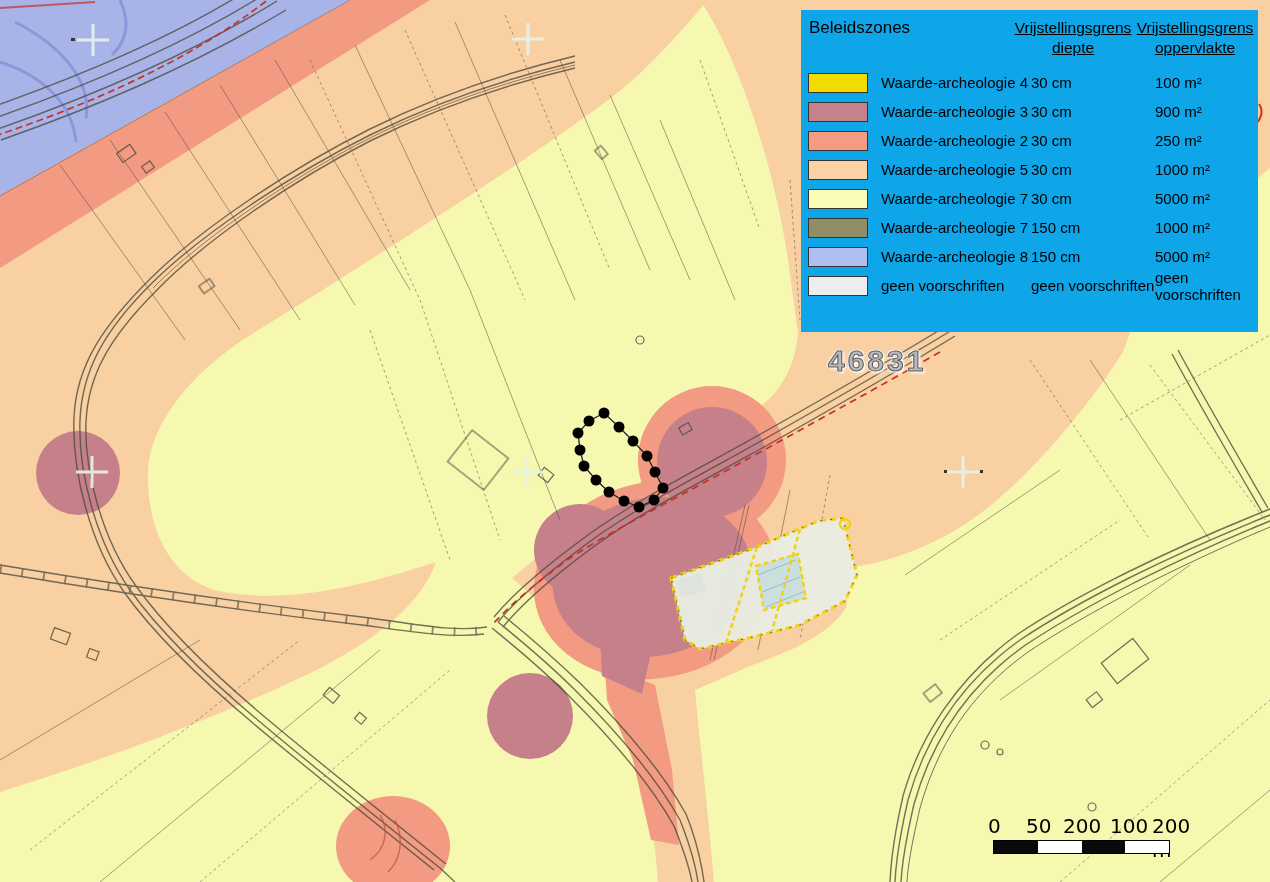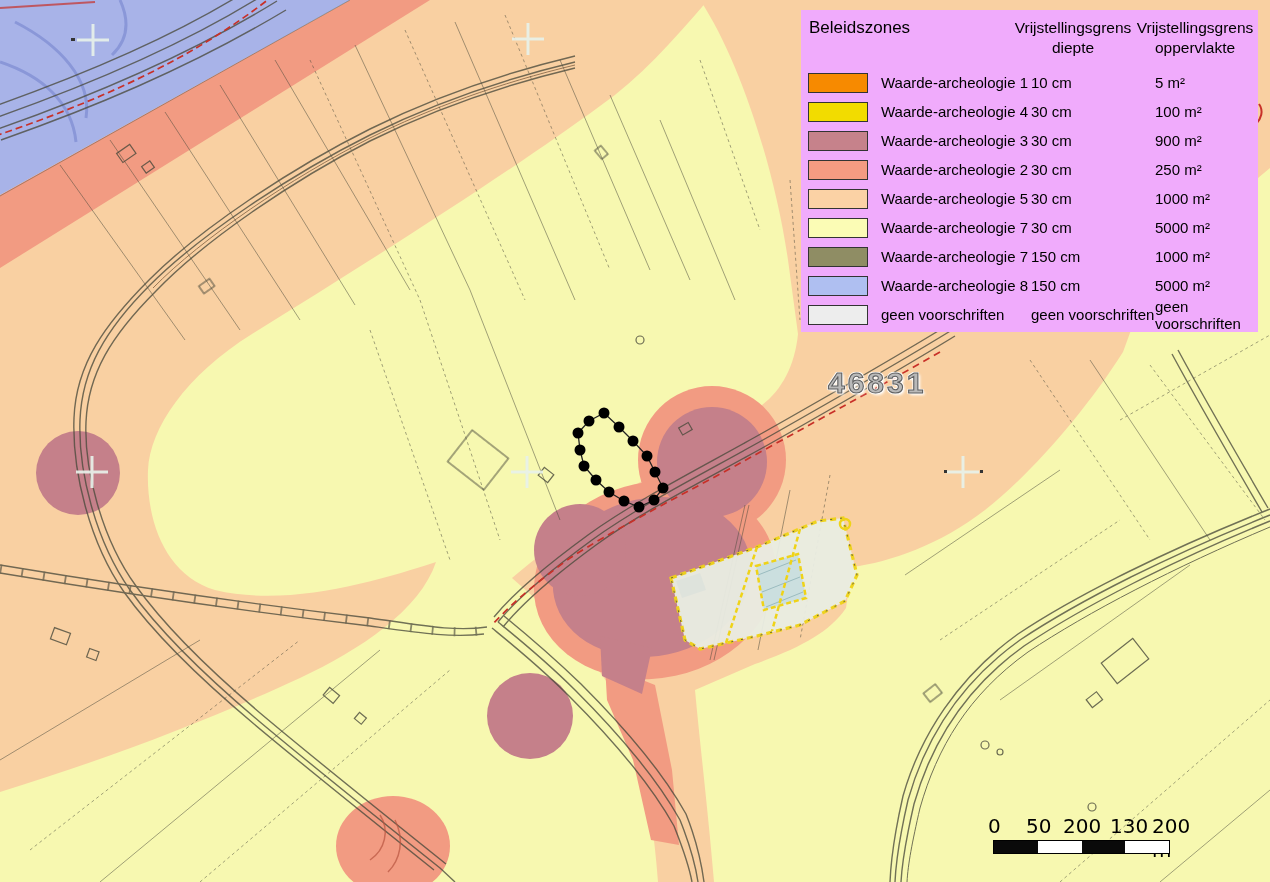--- a/index.html
+++ b/index.html
@@ -1,34 +1,34 @@
 <!DOCTYPE html>
 <html style="--z3: #C5808A; --z4: #F29B82; --z5: #F9D0A2; --z6: #F7F8B0; --z8: #A8B3E8; --lines: #4A4A3C; --red: #C83028; --plan_fill: #E9EEE3; --plan_border: #EFD318; --plan_cell: #CBDFDF; --water: #8593D6;"><head>
 <meta charset="utf-8">
 <style>
   html,body{margin:0;padding:0;background:#222;}
   .stage{position:relative;width:1270px;height:882px;overflow:hidden;background:#F7F8B0;
          font-family:"Liberation Sans", sans-serif;}
   .stage svg{position:absolute;left:0;top:0;}
 
   
-  .legend{position:absolute;left:801px;top:10px;width:457px;height:322px;background:#f0abfc;color:#000;}
+  .legend{position:absolute;left:801px;top:10px;width:457px;height:322px;background:#0ea5e9;color:#000;}
   .legend-title{position:absolute;left:8px;top:8px;font-size:17px;}
-  .legend-colhead{position:absolute;top:8px;text-align:center;font-size:15.5px;line-height:20px;white-space:pre-line;}
+  .legend-colhead{position:absolute;top:8px;text-align:center;font-size:15.5px;line-height:20px;white-space:pre-line;text-decoration:underline;}
   .legend-colhead.depth{left:205px;width:134px;}
   .legend-colhead.area{left:332px;width:124px;}
   .legend-rows{position:absolute;left:0;top:58px;width:457px;}
   .legend-row{display:flex;align-items:center;height:29px;}
   .legend-swatch{margin-left:7px;width:60px;height:20px;border:1px solid #333;box-sizing:border-box;flex:none;}
   .legend-label{margin-left:13px;width:150px;font-size:15px;flex:none;}
   .legend-diepte{width:124px;font-size:15px;flex:none;}
   .legend-opp{width:110px;font-size:15px;flex:none;}
 
   
-  .parcel-label{position:absolute;left:828px;top:366px;font-size:30px;font-weight:bold;letter-spacing:3px;
+  .parcel-label{position:absolute;left:828px;top:344px;font-size:30px;font-weight:bold;letter-spacing:3px;
     color:#b9b9b9;-webkit-text-stroke:1.1px #606060;
     text-shadow:0 0 3px #fff,1px 1px 0 #fff,-1px -1px 0 #fff,1px -1px 0 #fff,-1px 1px 0 #fff,2px 2px 3px #fff;}
 
   
   .scalebar{position:absolute;left:985px;top:814px;width:230px;height:44px;color:#000;}
   .scalebar .lab{position:absolute;top:0;font-size:20px;font-family:"DejaVu Sans", sans-serif;}
   .scalebar .bar{position:absolute;left:8px;top:26px;width:175px;height:12px;border:1.5px solid #000;display:flex;background:#fff;}
   .scalebar .bar div{flex:1;}
   .scalebar .bar div:nth-child(odd){background:#0a0a0a;}
 </style>
@@ -248,26 +248,20 @@
 
   <div class="parcel-label">46831</div>
 
   <div class="legend">
     <div class="legend-title">Beleidszones</div>
     <div class="legend-colhead depth">Vrijstellingsgrens
 diepte</div>
     <div class="legend-colhead area">Vrijstellingsgrens
 oppervlakte</div>
     <div class="legend-rows">
-      <div class="legend-row">
-        <span class="legend-swatch" style="background: rgb(247, 138, 0);"></span>
-        <span class="legend-label">Waarde-archeologie 1</span>
-        <span class="legend-diepte">10 cm</span>
-        <span class="legend-opp">5 m²</span>
-      </div>
 
       <div class="legend-row">
         <span class="legend-swatch" style="background: rgb(242, 220, 0);"></span>
         <span class="legend-label">Waarde-archeologie 4</span>
         <span class="legend-diepte">30 cm</span>
         <span class="legend-opp">100 m²</span>
       </div>
 
       <div class="legend-row">
         <span class="legend-swatch" style="background: rgb(198, 130, 139);"></span>
@@ -318,21 +312,21 @@
         <span class="legend-opp">geen voorschriften</span>
       </div>
     </div>
 
   </div>
 
   <div class="scalebar">
     <span class="lab" style="left:3px">0</span>
     <span class="lab" style="left:41px">50</span>
     <span class="lab" style="left:78px">200</span>
-    <span class="lab" style="left:125px">130</span>
+    <span class="lab" style="left:125px">100</span>
     <span class="lab" style="left:167px">200 m</span>
     <div class="bar">
       <div></div>
         <div></div>
         <div></div>
         <div></div>
     </div>
   </div>
 
 </div>

